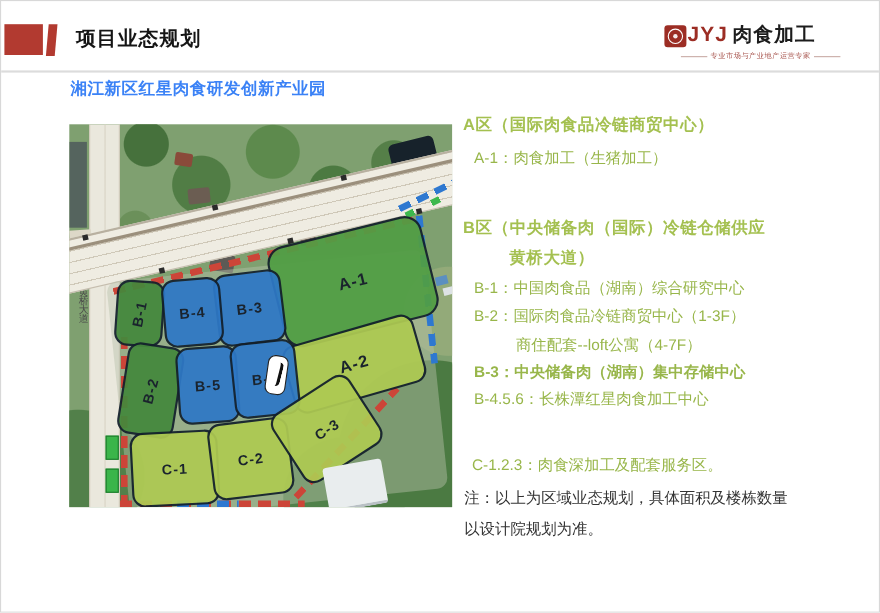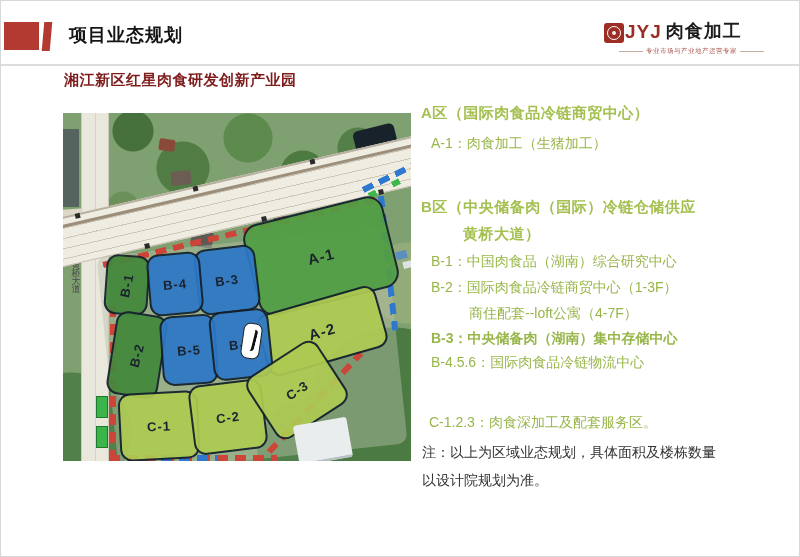--- a/index.html
+++ b/index.html
@@ -3,21 +3,21 @@
 <meta charset="utf-8">
 <style>
   html,body{margin:0;padding:0;background:#f2f2f2;}
   .slide{position:relative;width:800px;height:557px;background:#ffffff;border:1px solid #d8d8d8;
          box-sizing:border-box;overflow:hidden;font-family:"Liberation Sans","DejaVu Sans",sans-serif;}
   
   .red-block{position:absolute;left:3px;top:21px;width:35px;height:28px;background:#b23a30;}
   .red-strip{position:absolute;left:42px;top:21px;width:8px;height:29px;background:#b23a30;transform:skewX(-5deg);}
   .title{position:absolute;left:68px;top:22px;margin:0;font-size:18px;font-weight:bold;color:#151515;letter-spacing:1px;}
   .header-rule{position:absolute;left:0;top:63px;width:800px;height:2px;background:#dcdcdc;}
-  .subtitle{position:absolute;left:63px;top:70px;margin:0;font-size:15px;font-weight:bold;color:#7f1d1d;letter-spacing:.5px;}
+  .subtitle{position:absolute;left:63px;top:70px;margin:0;font-size:15px;font-weight:bold;color:#3b82f6;letter-spacing:.5px;}
   
   .logo{position:absolute;right:20px;top:18px;width:175px;}
   .logo-row{display:flex;align-items:flex-end;}
   .seal{width:20px;height:20px;background:#9c2d24;border-radius:3px;position:relative;flex:0 0 auto;}
   .seal::after{content:"";position:absolute;inset:3px;border:1.5px solid #fff;border-radius:50%;}
   .seal::before{content:"";position:absolute;inset:8px;background:#fff;border-radius:50%;opacity:.9;}
   .logo-letters{color:#9c2d24;font-weight:800;font-size:19px;letter-spacing:1px;margin-left:1px;}
   .logo-cn{color:#1c1c1c;font-weight:800;font-size:18px;margin-left:4px;letter-spacing:1px;white-space:nowrap;}
   .logo-tagline-row{display:flex;align-items:center;justify-content:center;margin-top:4px;}
   .tl{display:inline-block;width:24px;height:1px;background:#c9aba6;}
@@ -210,20 +210,20 @@
 
   <div class="cl sec-head" style="top:103px;">A区（国际肉食品冷链商贸中心）</div>
   <div class="cl sec-item" style="top:134px;">A-1：肉食加工（生猪加工）</div>
 
   <div class="cl sec-head" style="top:197px;">B区（中央储备肉（国际）冷链仓储供应</div>
   <div class="cl sec-head" style="top:224px;left:462px;">黄桥大道）</div>
   <div class="cl sec-item" style="top:252px;">B-1：中国肉食品（湖南）综合研究中心</div>
   <div class="cl sec-item" style="top:278px;">B-2：国际肉食品冷链商贸中心（1-3F）</div>
   <div class="cl sec-item" style="top:304px;left:468px;">商住配套--loft公寓（4-7F）</div>
   <div class="cl sec-item" style="top:329px;font-weight:bold;">B-3：中央储备肉（湖南）集中存储中心</div>
-  <div class="cl sec-item" style="top:353px;">B-4.5.6：国际肉食品冷链物流中心</div>
+  <div class="cl sec-item" style="top:353px;">B-4.5.6：长株潭红星肉食加工中心</div>
 
   <div class="cl sec-item" style="top:413px;left:428px;">C-1.2.3：肉食深加工及配套服务区。</div>
 
   <div class="cl note" style="top:471px;">以设计院规划为准。</div>
   <div class="cl note" style="top:443px;">注：以上为区域业态规划，具体面积及楼栋数量</div>
 
 </div>
 
 </body></html>

